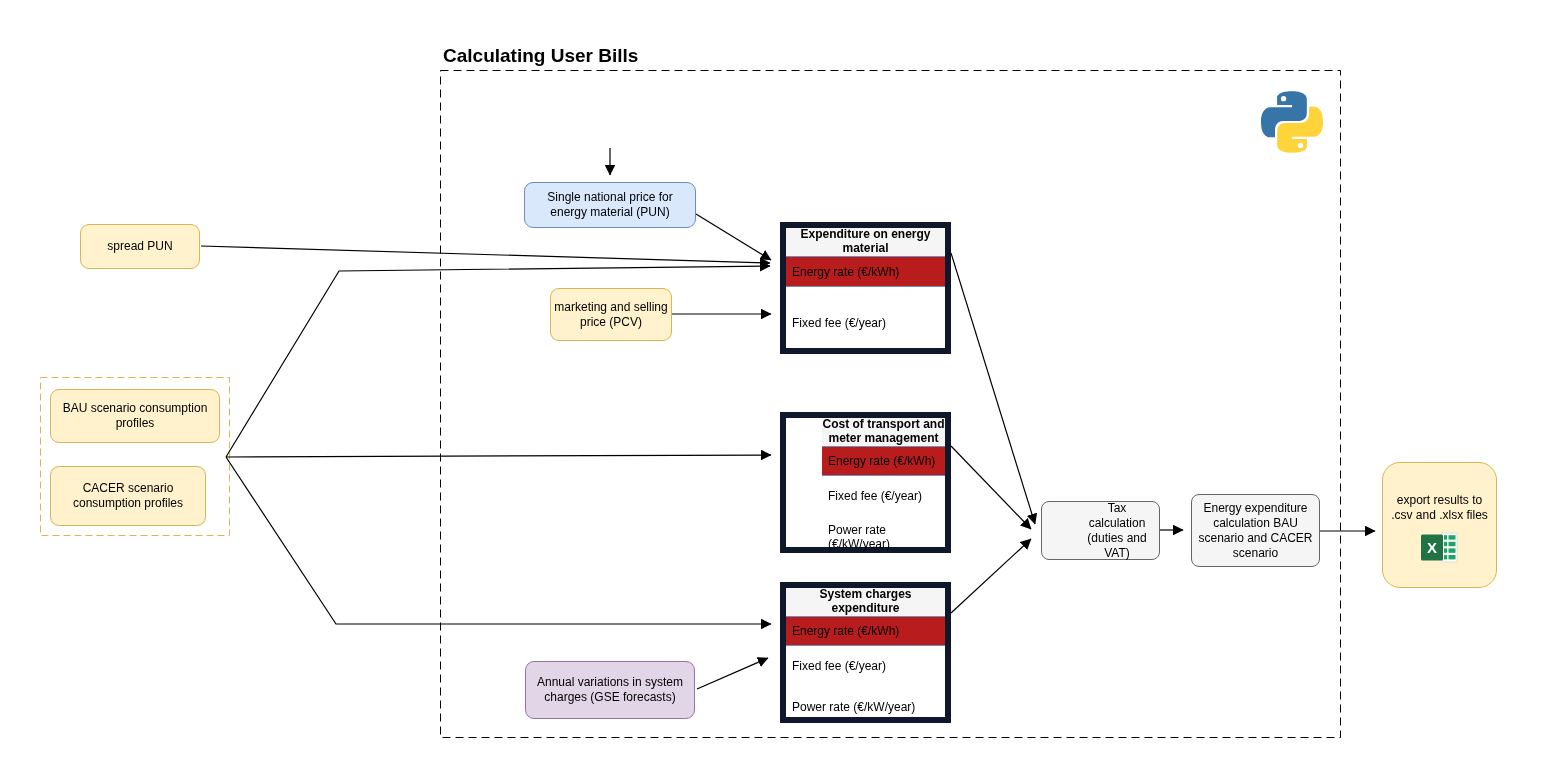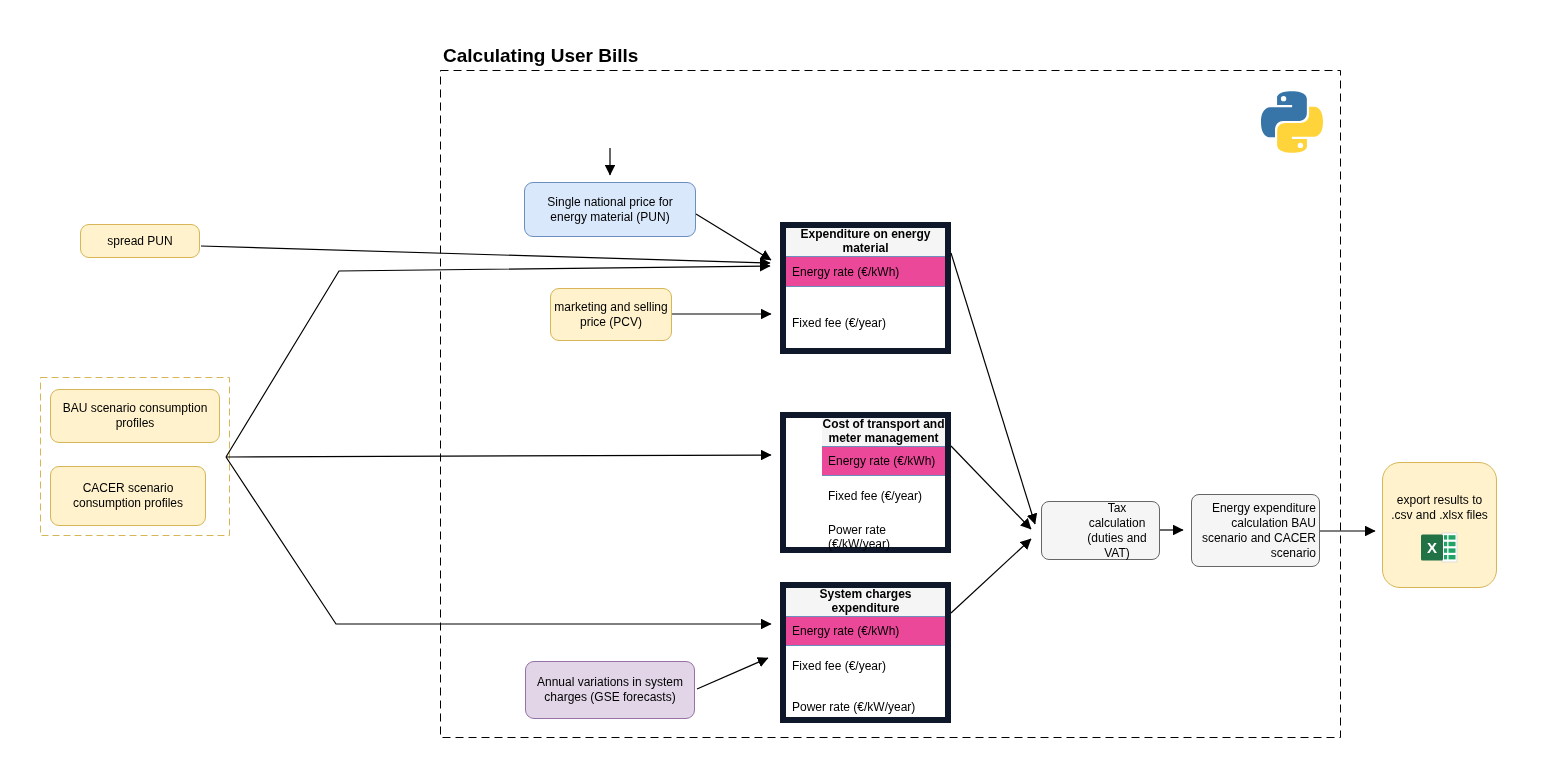--- a/index.html
+++ b/index.html
@@ -28,52 +28,52 @@
     border:6px solid #0f172a; font-size:12px;
   }
   .thead {
     display:flex; align-items:center; justify-content:center; text-align:center;
     font-weight:bold; background:#F5F5F5; line-height:1.15; box-sizing:border-box;
   }
   .trow {
     display:flex; align-items:center; padding-left:6px; box-sizing:border-box;
   }
   .trow.hl {
-    background:#ec4899;
+    background:#b91c1c;
     border-top:1px solid #6C8EBF; border-bottom:1px solid #6C8EBF;
   }
   .overlay { position:absolute; left:0; top:0; pointer-events:none; }
   .edge { fill:none; stroke:#000; stroke-width:1.2px; }
   .dash-main { fill:none; stroke:#000; stroke-width:1px; stroke-dasharray:8 5; }
   .dash-group { fill:none; stroke:#D6B656; stroke-width:1px; stroke-dasharray:7 4; }
   .pylogo { position:absolute; left:1261px; top:91px; }
 </style>
 </head>
 <body>
 
 <div class="canvas">
 
   <div class="title">Calculating User Bills</div>
 
 
-  <div class="node blue" style="left:524px;top:182px;width:172px;height:55px;">Single national price for energy material (PUN)</div>
+  <div class="node blue" style="left:524px;top:182px;width:172px;height:46px;">Single national price for energy material (PUN)</div>
 
-  <div class="node yellow" style="left:80px;top:224px;width:120px;height:34px;">spread PUN</div>
+  <div class="node yellow" style="left:80px;top:224px;width:120px;height:45px;">spread PUN</div>
 
   <div class="node yellow" style="left:550px;top:288px;width:122px;height:53px;">marketing and selling price (PCV)</div>
 
   <div class="node yellow" style="left:50px;top:389px;width:170px;height:54px;">BAU scenario consumption profiles</div>
 
   <div class="node yellow" style="left:50px;top:466px;width:156px;height:60px;">CACER scenario consumption profiles</div>
 
   <div class="node purple" style="left:525px;top:661px;width:170px;height:58px;">Annual variations in system charges (GSE forecasts)</div>
 
   <div class="node gray" style="left:1041px;top:501px;width:119px;height:59px;padding-left:36px;">Tax calculation (duties and VAT)</div>
 
-  <div class="node gray" style="left:1191px;top:494px;width:129px;height:73px;text-align:right;">Energy expenditure calculation BAU scenario and CACER scenario</div>
+  <div class="node gray" style="left:1191px;top:494px;width:129px;height:73px;">Energy expenditure calculation BAU scenario and CACER scenario</div>
 
   <div class="node yellow export-node" style="left:1382px;top:462px;width:115px;height:126px;">
     <span>export results to .csv and .xlsx files</span>
     <svg class="xl" width="38" height="31" viewBox="0 0 38 31">
       <rect x="21" y="1" width="15" height="29" fill="#ffffff" stroke="#d8d8d8" stroke-width="0.8"></rect>
       <rect x="23" y="3.2" width="3.2" height="4.4" fill="#21A366"></rect>
       <rect x="27.5" y="3.2" width="7" height="4.4" fill="#21A366"></rect>
       <rect x="23" y="9.8" width="3.2" height="4.4" fill="#21A366"></rect>
       <rect x="27.5" y="9.8" width="7" height="4.4" fill="#21A366"></rect>
       <rect x="23" y="16.4" width="3.2" height="4.4" fill="#21A366"></rect>

